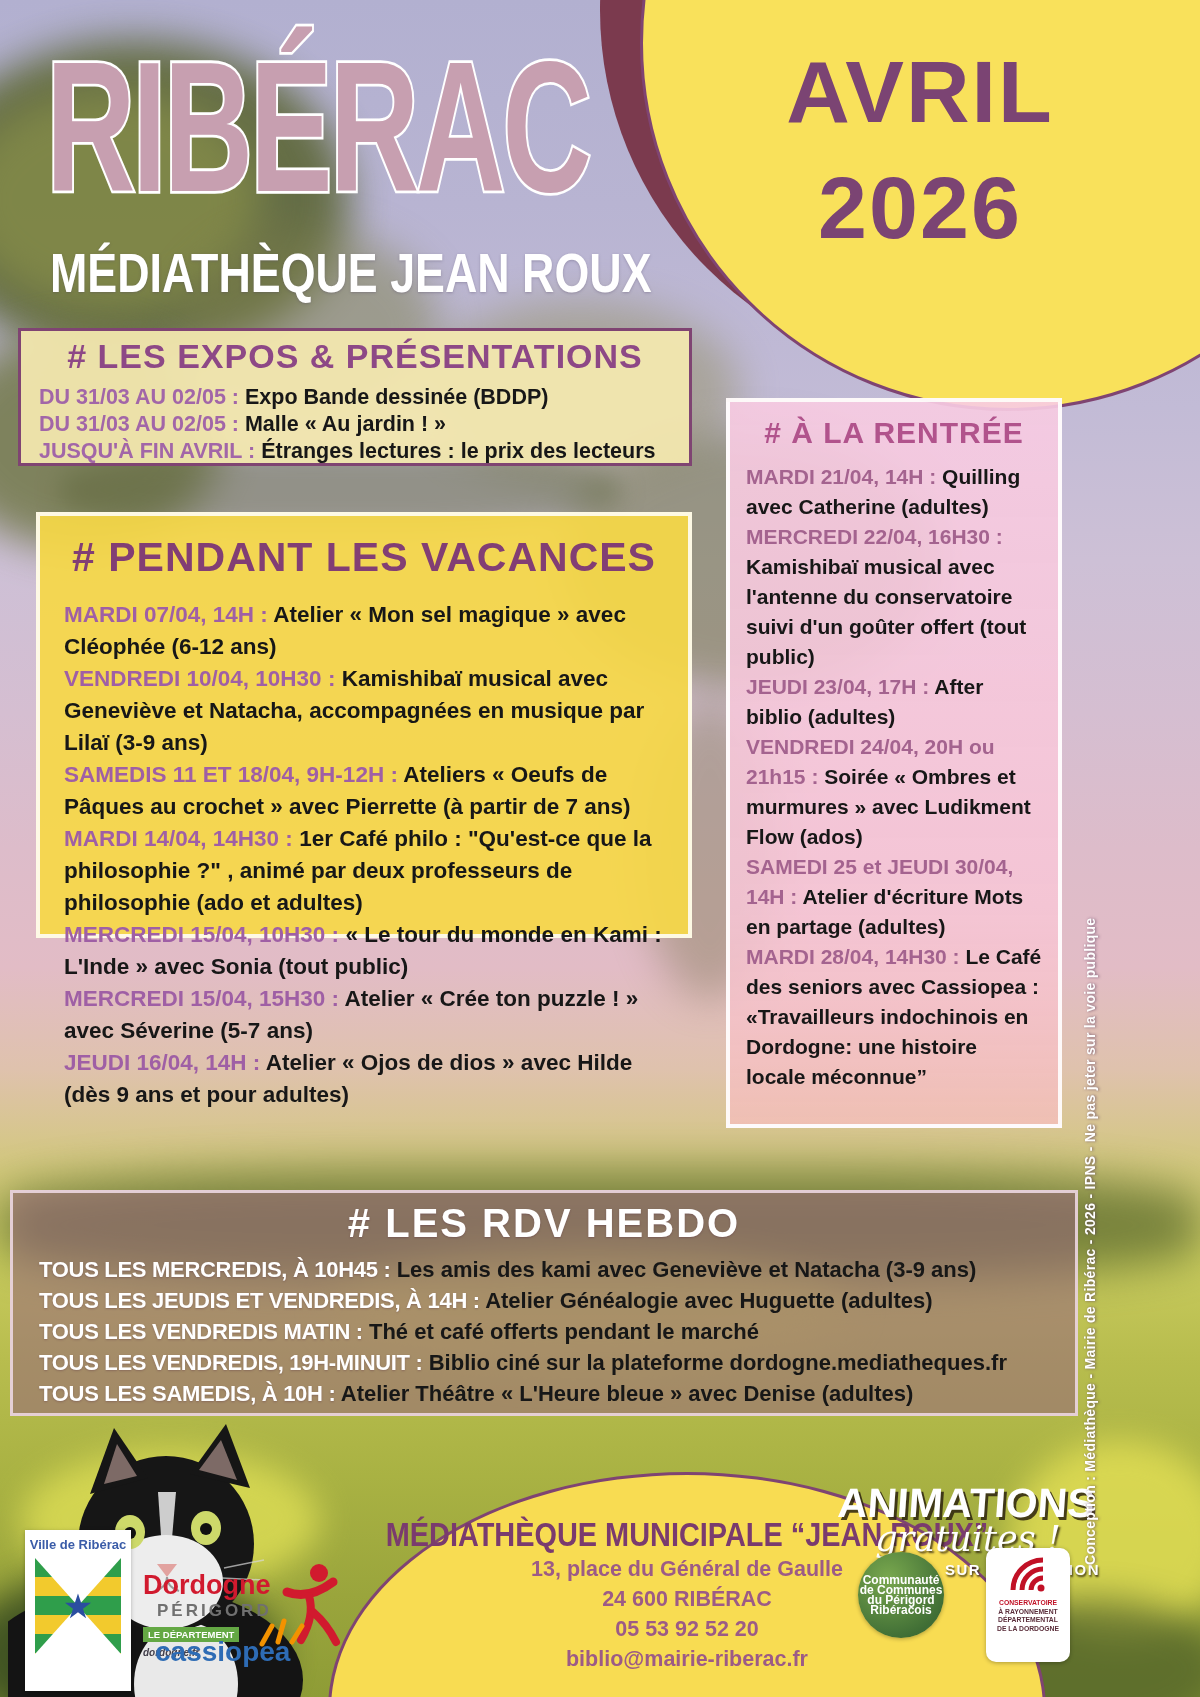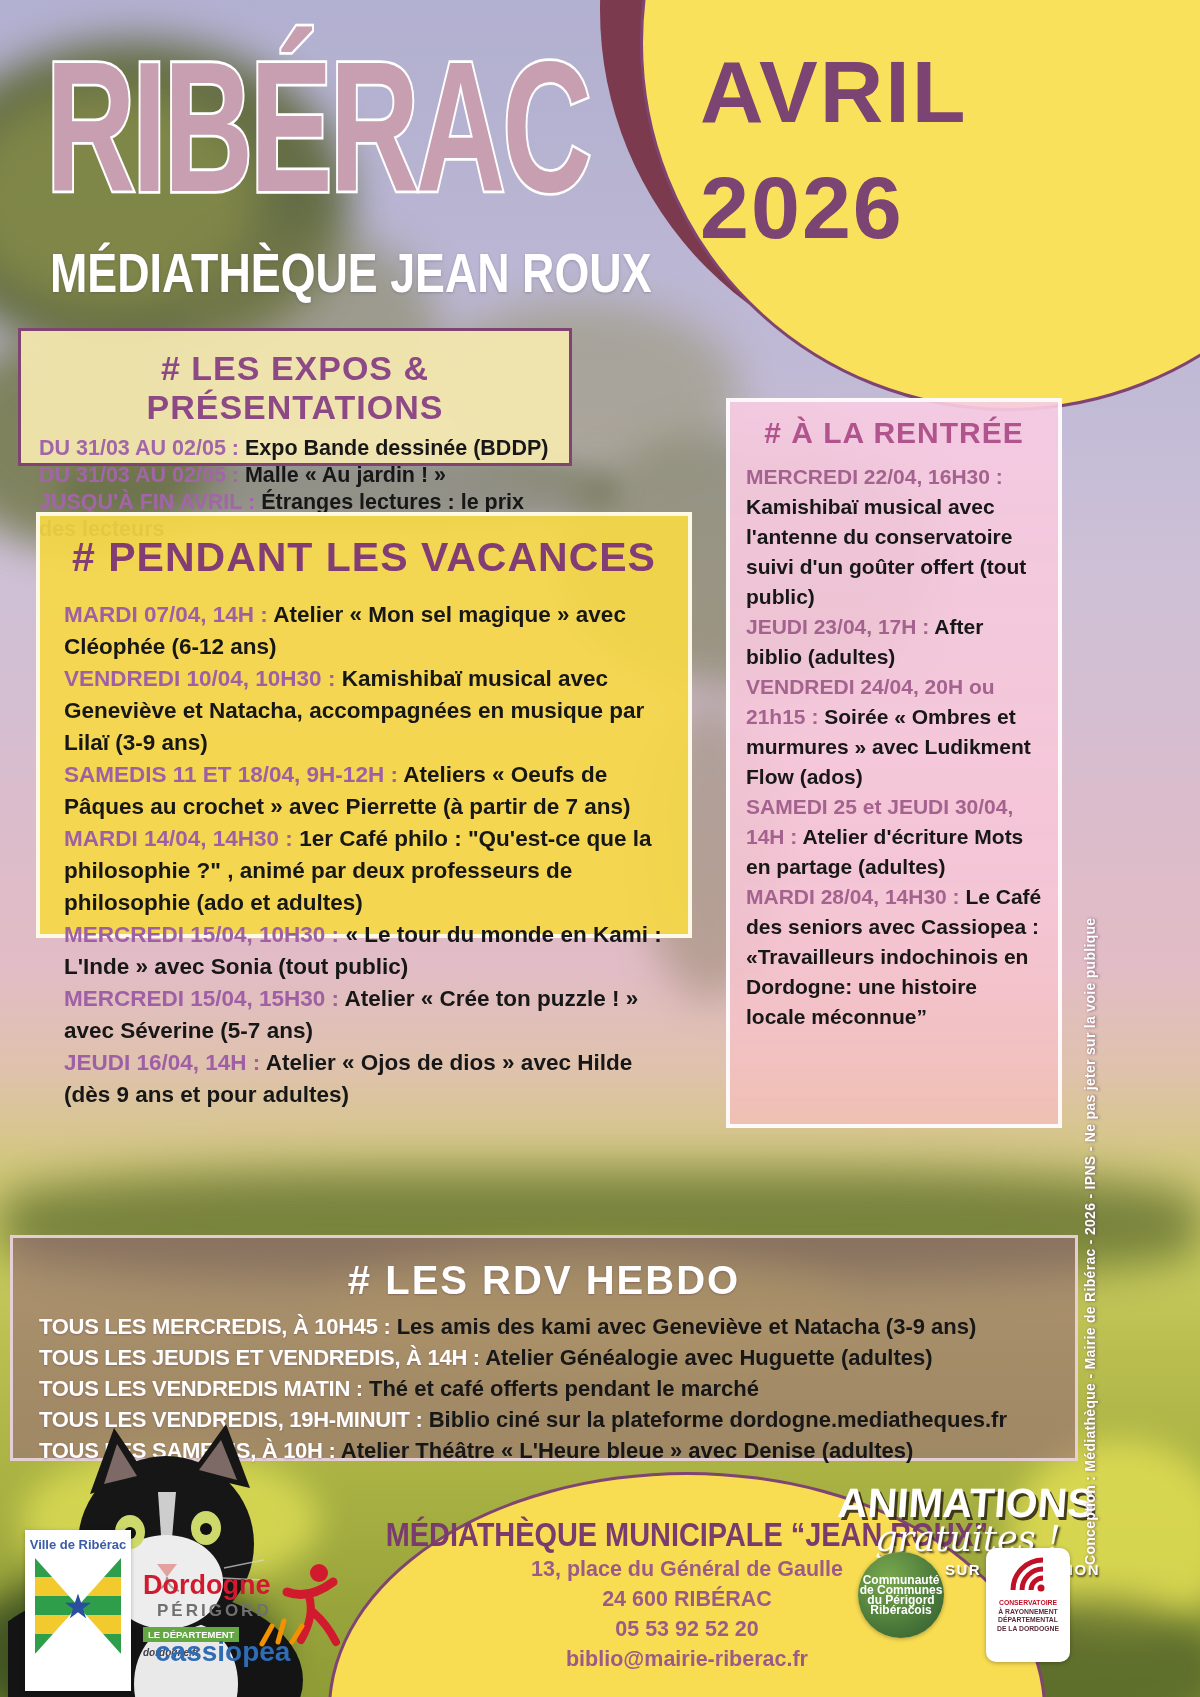--- a/index.html
+++ b/index.html
@@ -30,60 +30,60 @@
   .b11{left:950px; top:1600px; width:280px; height:140px; background:#4a5c28; opacity:.7; filter:blur(18px);}
   .b12{left:20px; top:1450px; width:300px; height:140px; background:#dede55; opacity:.8; filter:blur(16px);}
   .b13{left:1010px; top:1440px; width:220px; height:200px; background:#e4e055; opacity:.8; filter:blur(16px);}
   .b14{left:330px; top:1250px; width:520px; height:120px; background:#c3c94e; opacity:.6; filter:blur(18px);}
 
   
   .circle-back{position:absolute; left:600px; top:-355px; width:730px; height:730px;
     border-radius:50%; background:#7b3a4e;}
   .circle-main{position:absolute; left:640px; top:-325px; width:730px; height:730px;
     border-radius:50%; background:#f9e15b; border:3px solid #7f4472;}
-  .month-block{position:absolute; left:700px; top:34px; width:440px; text-align:left;
+  .month-block{position:absolute; left:700px; top:34px; width:440px; text-align:center;
     color:#7b4473; font-weight:800; font-size:88px; letter-spacing:2px; line-height:1.32;}
 
   
   .title{position:absolute; left:46px; top:40px; font-size:165px; font-weight:700;
     line-height:.95; letter-spacing:-4px; color:#c79fb0;
     -webkit-text-stroke:5px #ffffff; paint-order:stroke fill;
     transform:scale(.75,1.12); transform-origin:left top; white-space:nowrap;}
   .subtitle{position:absolute; left:50px; top:240px; font-size:56px; font-weight:700;
     color:#ffffff; letter-spacing:0; transform:scaleX(.8); transform-origin:left top;
     white-space:nowrap; text-shadow:0 1px 3px rgba(80,70,100,.35);}
 
   
   .box{position:absolute; box-sizing:border-box;}
   .box h2{margin:0; text-align:center; font-weight:700;}
   .box p{margin:0; font-weight:700;}
   .d{font-weight:700;}
   .t{color:#171717;}
 
-  .expos{left:18px; top:328px; width:554px; height:138px;
-    background:rgba(244,232,175,.93); border:3px solid #7f4472; padding:14px 18px;}
+  .expos{left:18px; top:328px; width:674px; height:138px;
+    background:rgba(244,232,175,.93); border:3px solid #7f4472; padding:2px 18px;}
   .expos h2{font-size:34px; color:#8d4886; letter-spacing:1px; margin:4px 0 8px;}
   .expos .items{font-size:21.5px; line-height:27px;}
   .expos .d{color:#a266a8;}
 
   .vac{left:36px; top:512px; width:656px; height:426px;
     background:rgba(246,216,70,.92); border:4px solid rgba(255,255,255,.85); padding:8px 24px;}
   .vac h2{font-size:41px; color:#823e74; letter-spacing:1px; margin:10px 0 18px;}
   .vac .items{font-size:22.5px; line-height:32px;}
   .vac .d{color:#9f5fa5;}
 
   .ren{left:726px; top:398px; width:336px; height:730px;
     background:linear-gradient(180deg, rgba(247,203,226,.92) 0%, rgba(247,198,214,.88) 70%, rgba(244,190,186,.82) 100%);
     border:4px solid rgba(255,255,255,.9); padding:6px 16px;}
   .ren h2{font-size:30px; color:#b1538c; letter-spacing:1px; margin:8px 0 12px;}
   .ren .items{font-size:21px; line-height:30px;}
   .ren .d{color:#a4638f;}
 
-  .rdv{left:10px; top:1235px; width:1068px; height:226px;
-    background:rgba(150,100,125,.55); border:3px solid rgba(236,215,225,.9); padding:16px 26px;}
+  .rdv{left:10px; top:1190px; width:1068px; height:226px;
+    background:rgba(150,100,125,.55); border:3px solid rgba(236,215,225,.9); padding:4px 26px;}
   .rdv h2{font-size:40px; color:#ffffff; letter-spacing:2px; margin:4px 0 8px;
     text-shadow:0 1px 2px rgba(90,50,70,.4);}
   .rdv .items{font-size:22px; line-height:31px;}
   .rdv .d{color:#ffffff; letter-spacing:-.3px; text-shadow:0 1px 2px rgba(90,50,70,.35);}
 
   
   .footer-ellipse{position:absolute; left:328px; top:1472px; width:712px; height:470px;
     border-radius:50%; background:#f8dc52; border:3px solid #7f4472; text-align:center;}
   .venue{margin-top:40px; font-size:34px; font-weight:700; color:#7a3b6e;
     transform:scaleX(.85); transform-origin:center top; white-space:nowrap;}
@@ -191,20 +191,21 @@
       <p><span class="d">MARDI 14/04, 14H30 :</span> <span class="t">1er Café philo : "Qu'est-ce que la philosophie ?" , animé par deux professeurs de philosophie (ado et adultes)</span></p>
       <p><span class="d">MERCREDI 15/04, 10H30 :</span> <span class="t">« Le tour du monde en Kami : L'Inde » avec Sonia (tout public)</span></p>
       <p><span class="d">MERCREDI 15/04, 15H30 :</span> <span class="t">Atelier « Crée ton puzzle ! » avec Séverine (5-7 ans)</span></p>
       <p><span class="d">JEUDI 16/04, 14H :</span> <span class="t">Atelier « Ojos de dios » avec Hilde (dès 9 ans et pour adultes)</span></p>
     </div>
   </div>
 
   <div class="box ren">
     <h2># À LA RENTRÉE</h2>
     <div class="items">
+      <p><span class="d">MARDI 21/04, 14H :</span> <span class="t">Quilling avec Catherine (adultes)</span></p>
       <p><span class="d">MERCREDI 22/04, 16H30 :</span> <span class="t">Kamishibaï musical avec l'antenne du conservatoire suivi d'un goûter offert (tout public)</span></p>
       <p><span class="d">JEUDI 23/04, 17H :</span> <span class="t">After biblio  (adultes)</span></p>
       <p><span class="d">VENDREDI 24/04, 20H ou 21h15 :</span> <span class="t">Soirée « Ombres et murmures » avec Ludikment Flow (ados)</span></p>
       <p><span class="d">SAMEDI 25 et JEUDI 30/04, 14H :</span> <span class="t">Atelier d'écriture Mots en partage (adultes)</span></p>
       <p><span class="d">MARDI 28/04, 14H30 :</span> <span class="t">Le Café des seniors avec Cassiopea : «Travailleurs indochinois en Dordogne: une histoire locale méconnue”</span></p>
     </div>
   </div>
 
   <div class="box rdv">
     <h2># LES RDV HEBDO</h2>

